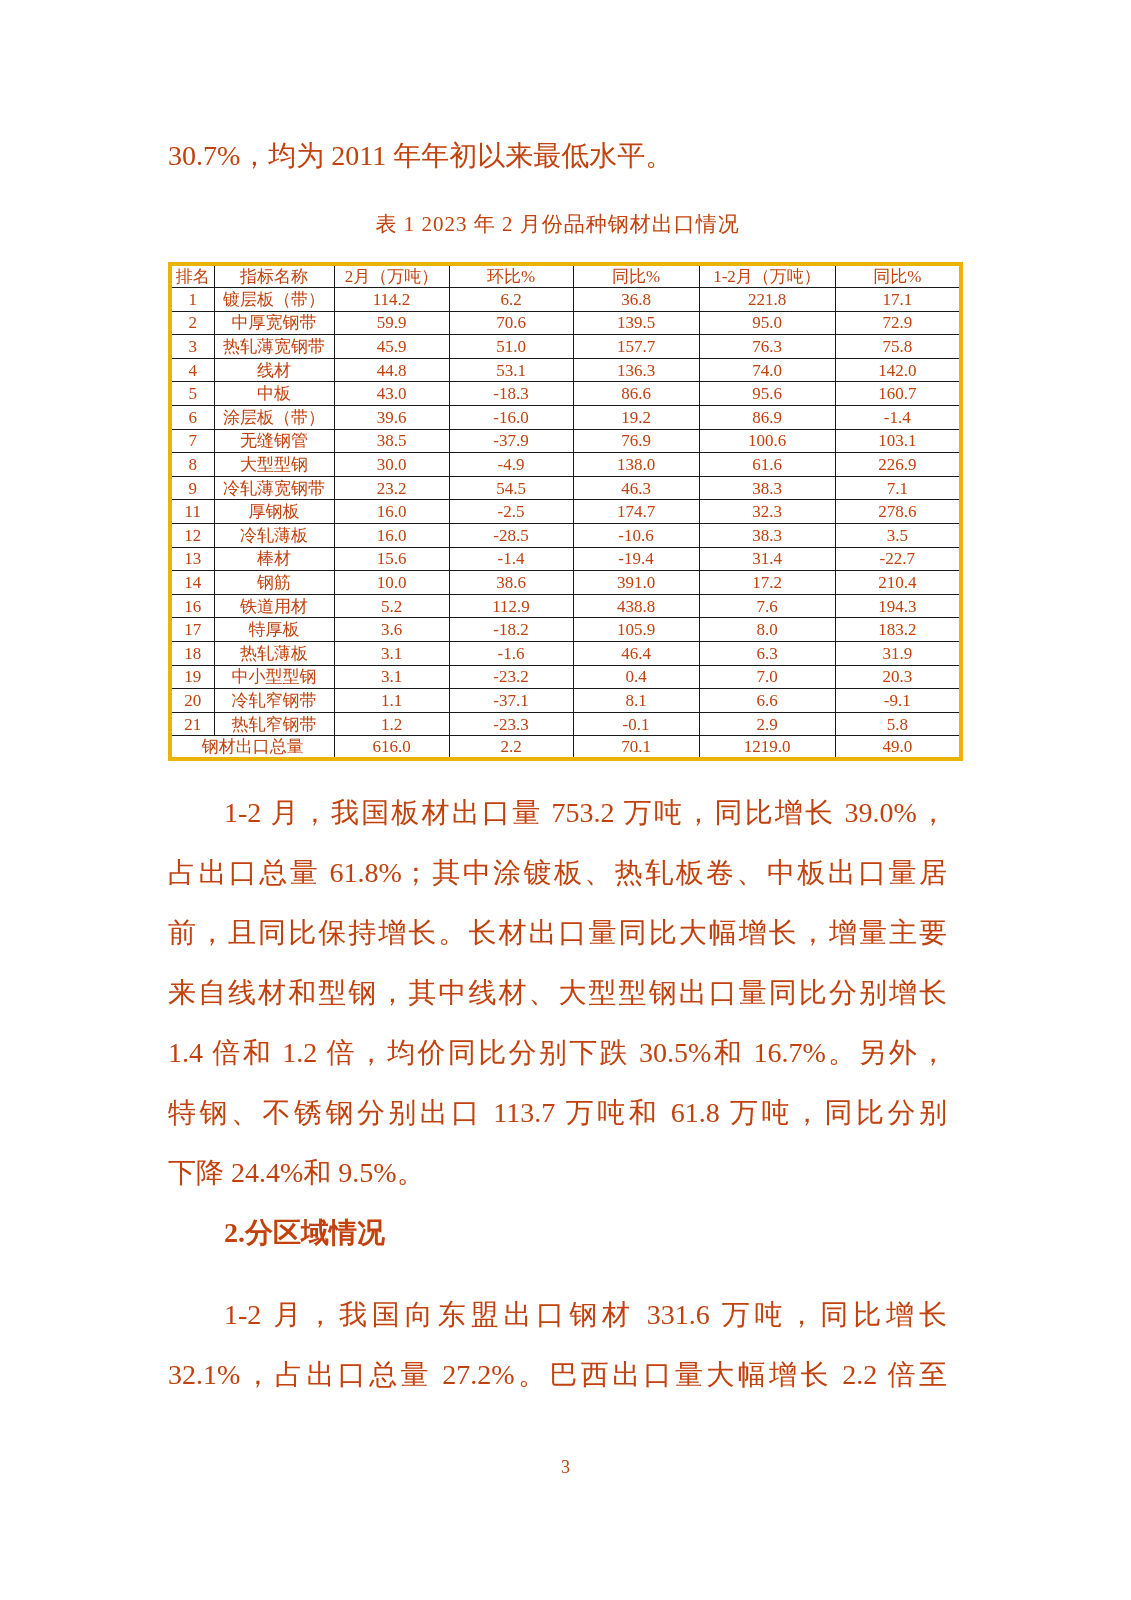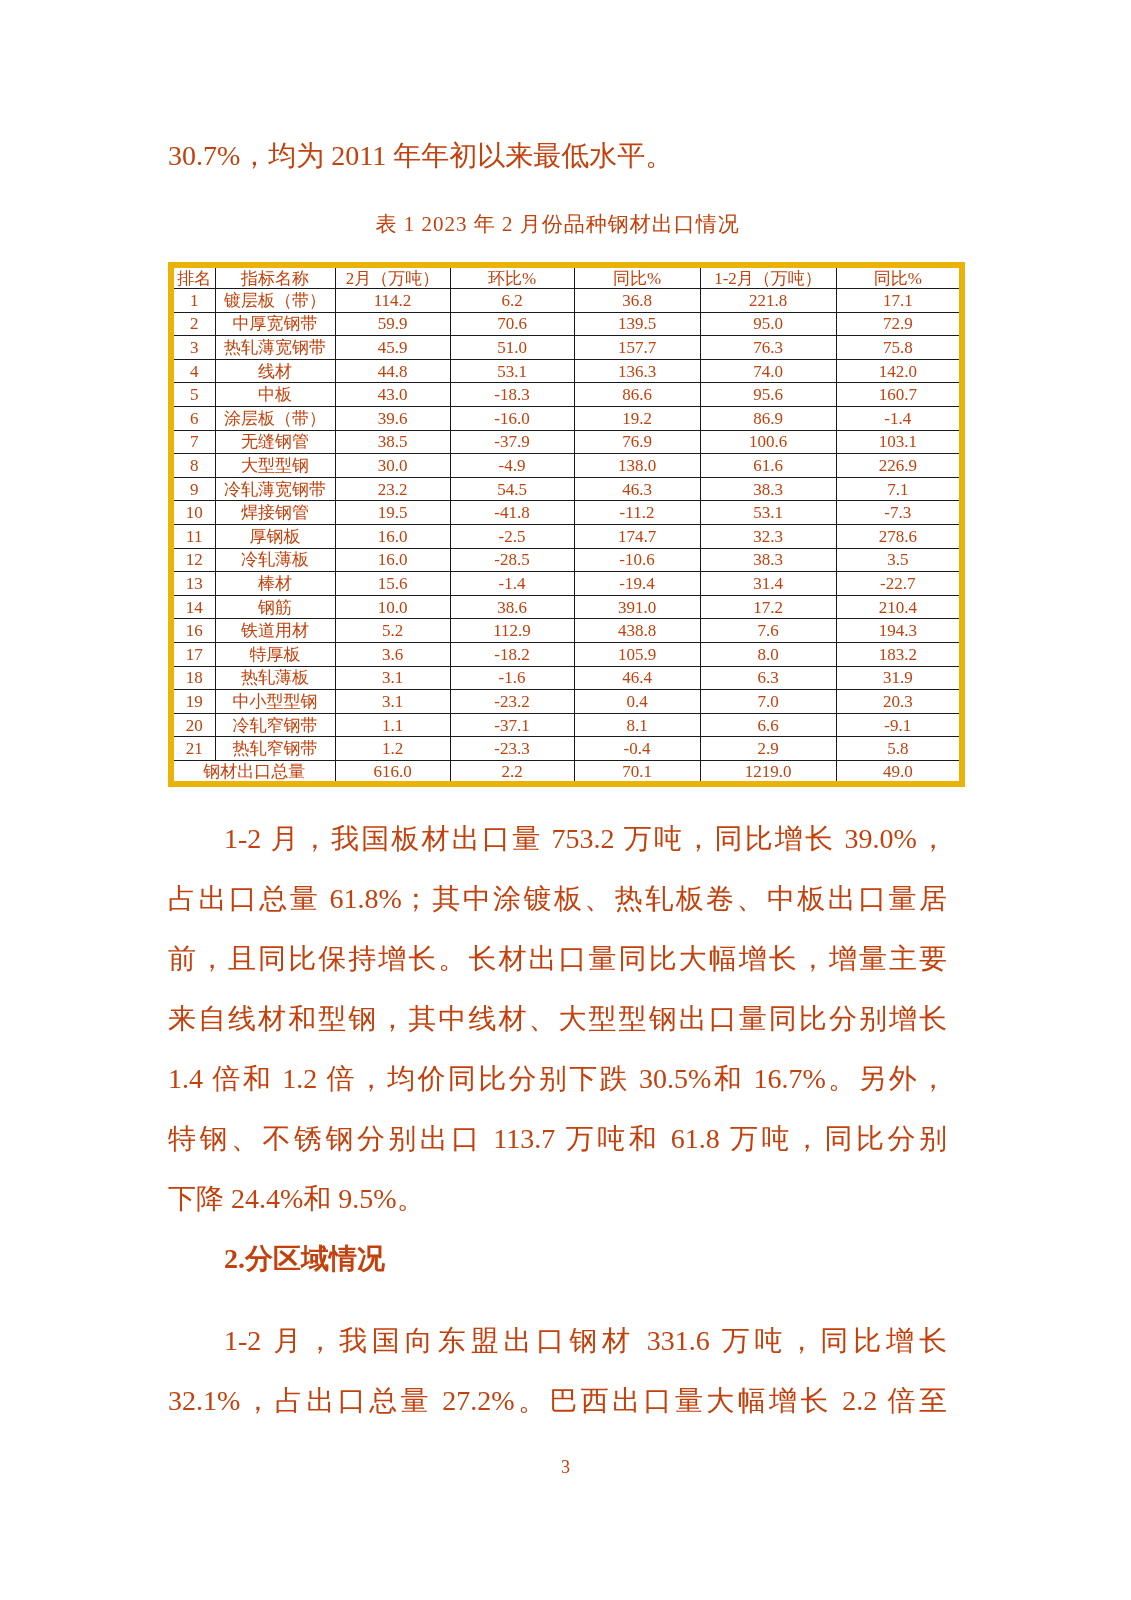--- a/index.html
+++ b/index.html
@@ -8,21 +8,21 @@
     font-family:"Liberation Serif","DejaVu Serif",serif;color:#c2410c;overflow:hidden;
   }
   .content{position:absolute;left:168px;top:138px;width:779px;}
   .intro{font-size:28px;line-height:36px;margin:0;white-space:nowrap;}
   .table-title{
     font-size:21px;line-height:36px;margin:32px 0 0 0;text-align:center;
     font-weight:400;letter-spacing:1px;
   }
   table.steel-table{
     border-collapse:collapse;table-layout:fixed;width:791px;margin-top:20px;
-    border:6px solid #eab308;
+    border:4px solid #eab308;
   }
   .steel-table th,.steel-table td{
     border:1px solid #1a1a1a;font-weight:400;font-size:17px;text-align:center;
     padding:0;height:23.6px;line-height:1;overflow:hidden;box-sizing:border-box;
     white-space:nowrap;
   }
   .para{margin-top:22px;font-size:28px;}
   .line{
     height:60px;line-height:60px;text-align:justify;text-align-last:justify;
     text-justify:inter-character;white-space:nowrap;
@@ -145,29 +145,20 @@
           <tr>
             <td>9</td>
             <td>冷轧薄宽钢带</td>
             <td>23.2</td>
             <td>54.5</td>
             <td>46.3</td>
             <td>38.3</td>
             <td>7.1</td>
           </tr>
           <tr>
-            <td>10</td>
-            <td>焊接钢管</td>
-            <td>19.5</td>
-            <td>-41.8</td>
-            <td>-11.2</td>
-            <td>53.1</td>
-            <td>-7.3</td>
-          </tr>
-          <tr>
             <td>11</td>
             <td>厚钢板</td>
             <td>16.0</td>
             <td>-2.5</td>
             <td>174.7</td>
             <td>32.3</td>
             <td>278.6</td>
           </tr>
           <tr>
             <td>12</td>
@@ -239,21 +230,21 @@
             <td>-37.1</td>
             <td>8.1</td>
             <td>6.6</td>
             <td>-9.1</td>
           </tr>
           <tr>
             <td>21</td>
             <td>热轧窄钢带</td>
             <td>1.2</td>
             <td>-23.3</td>
-            <td>-0.4</td>
+            <td>-0.1</td>
             <td>2.9</td>
             <td>5.8</td>
           </tr>
           <tr>
             <td colspan="2">钢材出口总量</td>
             <td>616.0</td>
             <td>2.2</td>
             <td>70.1</td>
             <td>1219.0</td>
             <td>49.0</td>

